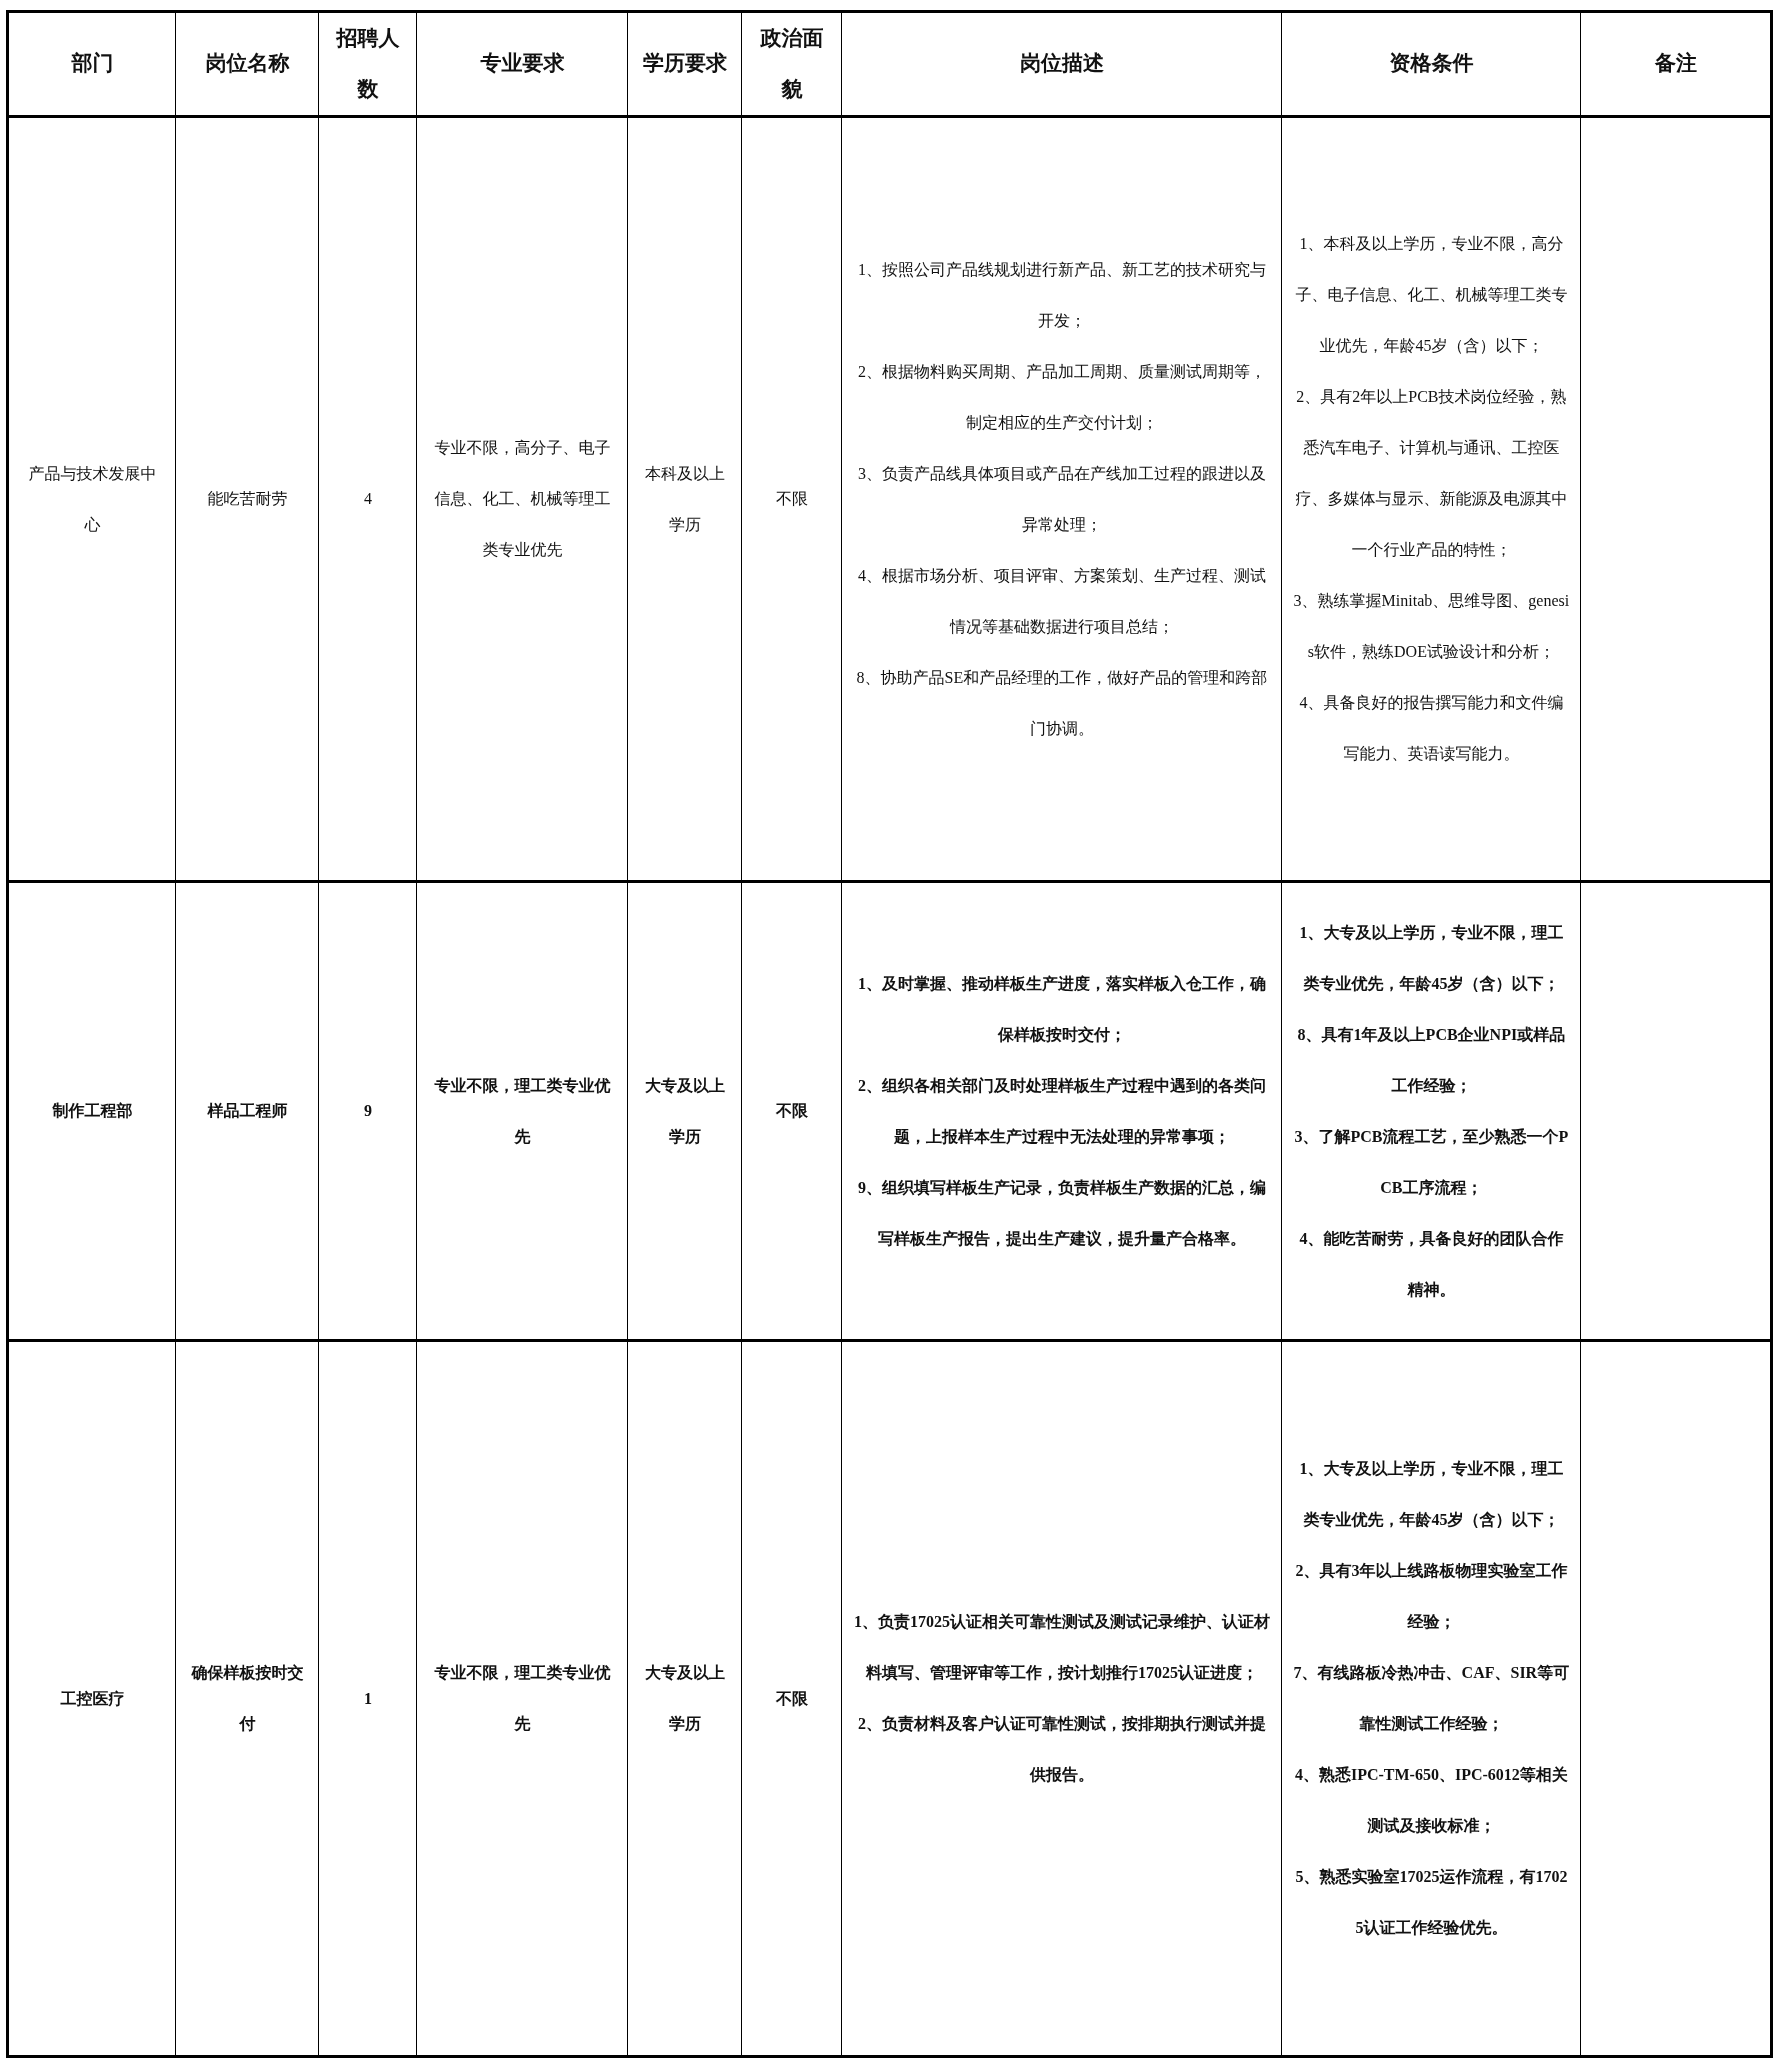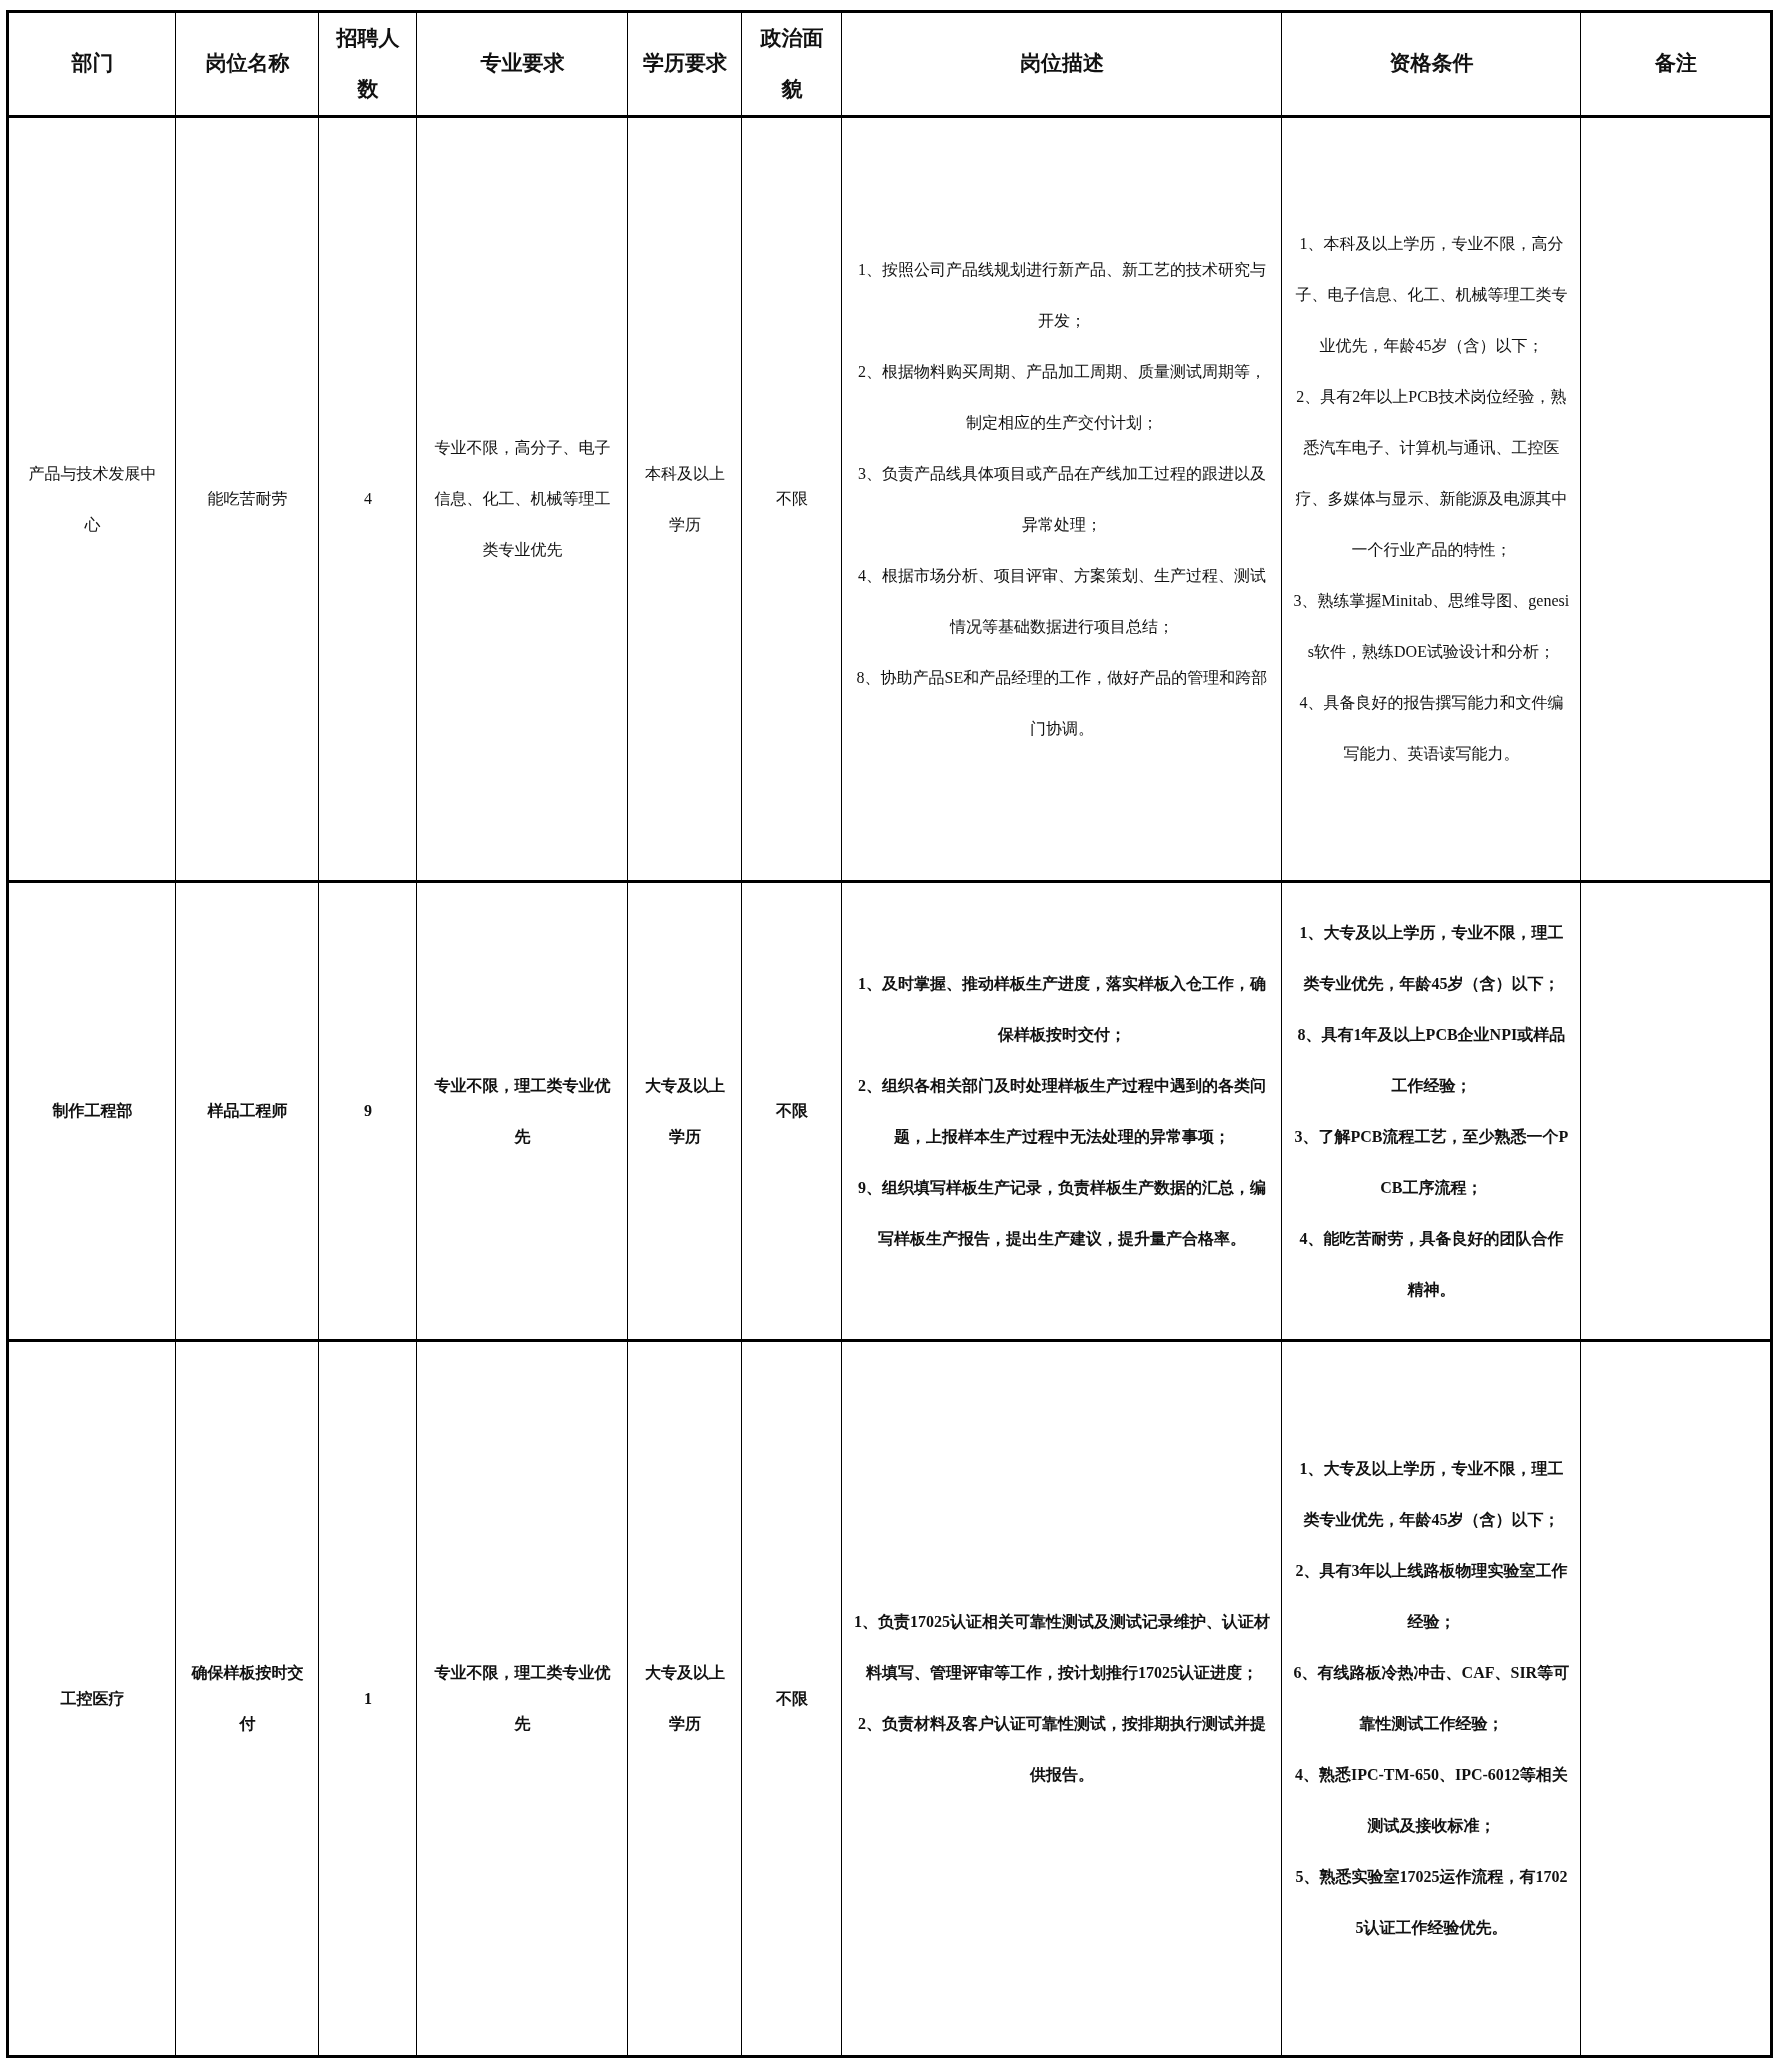--- a/index.html
+++ b/index.html
@@ -138,21 +138,21 @@
       <td class="col-cn">专业不限，理工类专业优先</td>
       <td class="col-cn">大专及以上学历</td>
       <td class="col-cn">不限</td>
       <td>
         <span class="line">1、负责17025认证相关可靠性测试及测试记录维护、认证材料填写、管理评审等工作，按计划推行17025认证进度；</span>
         <span class="line">2、负责材料及客户认证可靠性测试，按排期执行测试并提供报告。</span>
       </td>
       <td>
         <span class="line">1、大专及以上学历，专业不限，理工类专业优先，年龄45岁（含）以下；</span>
         <span class="line">2、具有3年以上线路板物理实验室工作经验；</span>
-        <span class="line">6、有线路板冷热冲击、CAF、SIR等可靠性测试工作经验；</span>
+        <span class="line">7、有线路板冷热冲击、CAF、SIR等可靠性测试工作经验；</span>
         <span class="line">4、熟悉IPC-TM-650、IPC-6012等相关测试及接收标准；</span>
         <span class="line">5、熟悉实验室17025运作流程，有17025认证工作经验优先。</span>
       </td>
       <td></td>
     </tr>
   </tbody>
 </table>
 
 
 </body></html>

